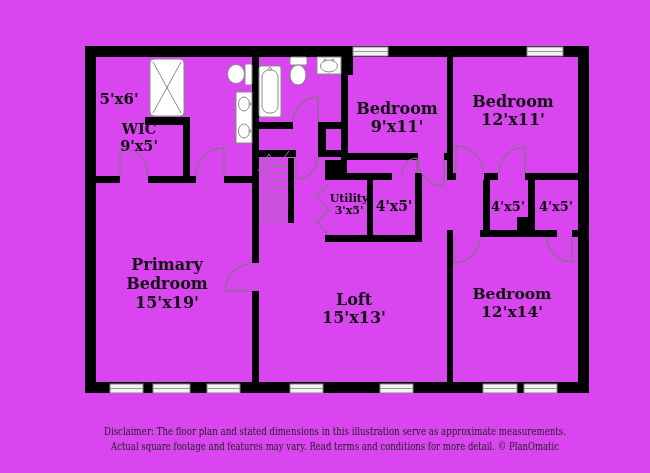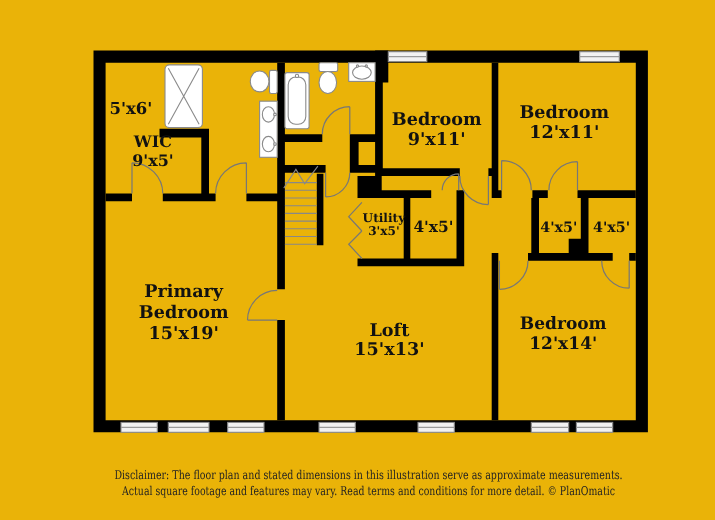--- a/index.html
+++ b/index.html
@@ -1,16 +1,16 @@
 <!DOCTYPE html>
 <html><head>
 <meta charset="utf-8">
 <style>
   html,body{margin:0;padding:0;background:#ffffff;}
-  .page{width:650px;height:473px;background:#eab308;position:relative;overflow:hidden;
+  .page{width:650px;height:473px;background:#d946ef;position:relative;overflow:hidden;
         font-family:"DejaVu Serif", serif;}
   svg{display:block;}
   .room-name{font-family:"DejaVu Serif",serif;font-weight:bold;fill:#121212;text-anchor:middle;}
   .disc{font-family:"DejaVu Serif",serif;fill:#222222;text-anchor:middle;}
 </style>
 </head>
 <body>
 
 <div class="page">
 <svg width="650" height="473" viewBox="0 0 650 473">

